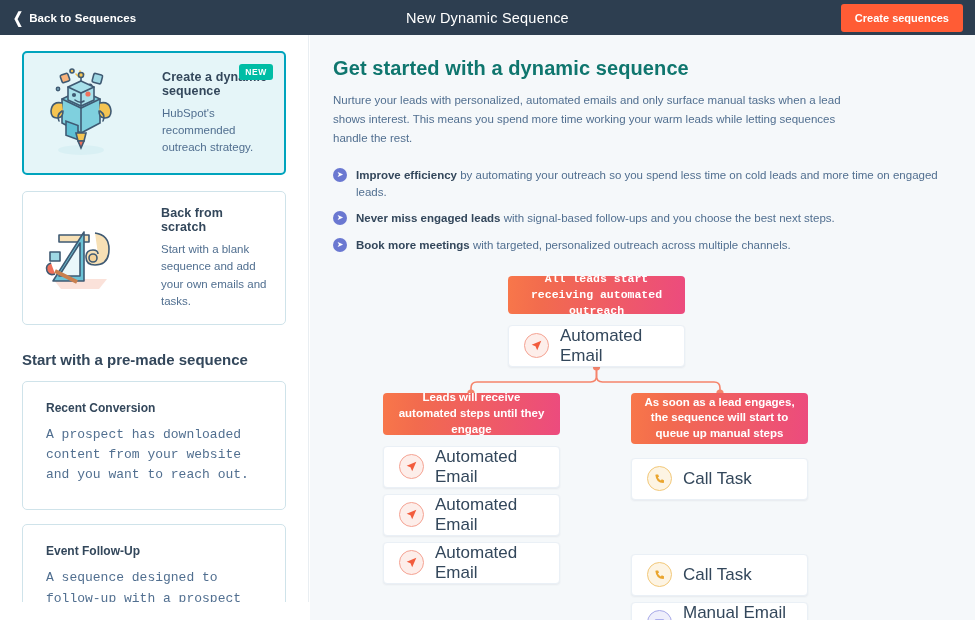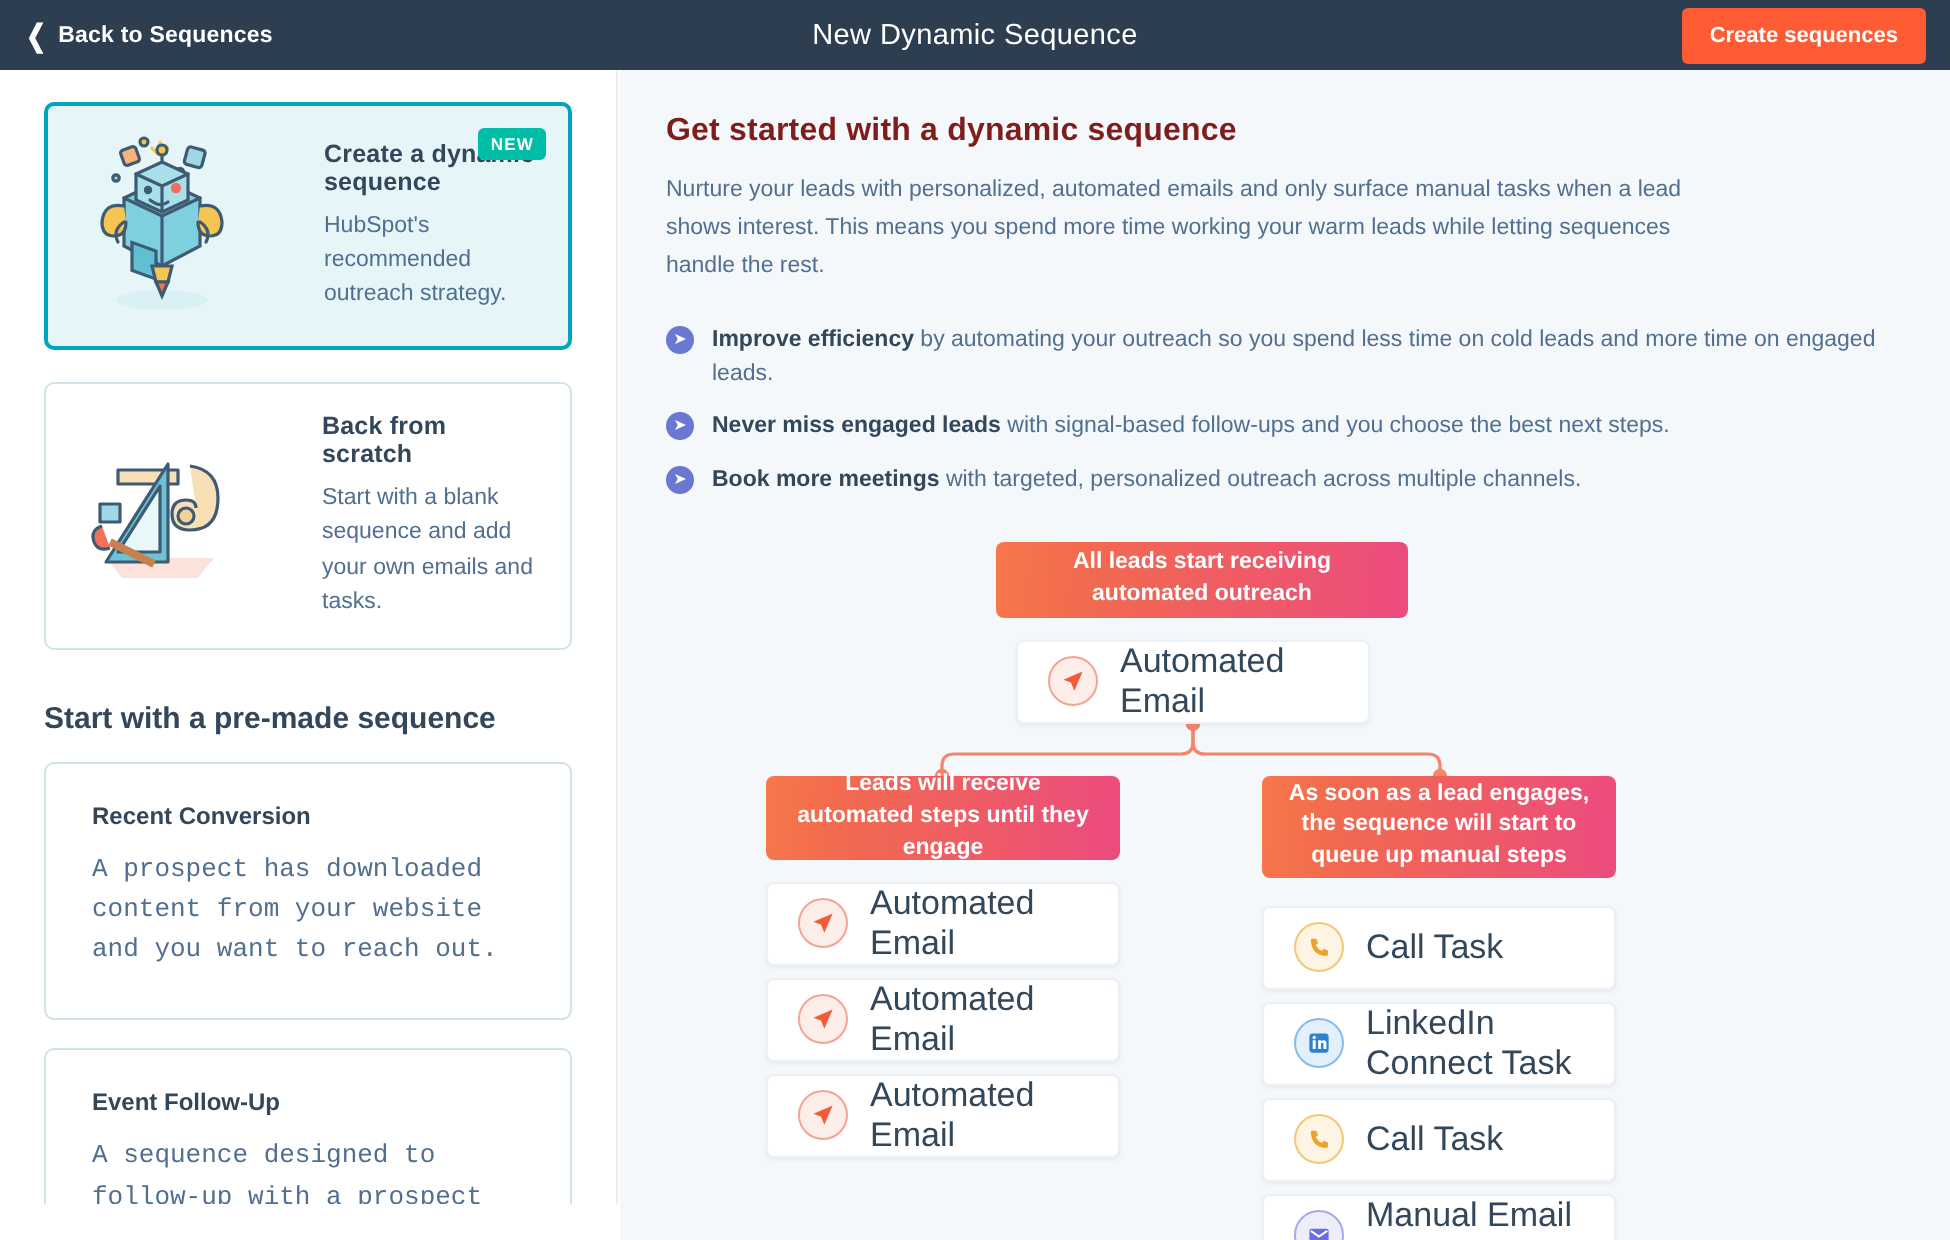--- a/index.html
+++ b/index.html
@@ -85,21 +85,21 @@
     border: 1px solid #cfe3ea; border-radius: 5px;
     background: #fff; padding: 19px 35px 24px 23px;
     cursor: pointer; min-height: 105px;
   }
   .seq-card + .seq-card { margin-top: 14px; }
   .seq-title { font-size: 12px; font-weight: 700; color: #33475b; margin-bottom: 10px; }
   .seq-desc { font-size: 13px; color: #516f90; line-height: 1.55; font-family: Liberation Mono, monospace; }
 
   
   .main-inner { padding: 22px 26px 0 23px; }
-  .main-title { font-size: 16px; font-weight: 700; color: #7f1d1d; letter-spacing: .1px; }
+  .main-title { font-size: 20px; font-weight: 700; color: #0f766e; letter-spacing: .1px; }
   .main-sub {
     font-size: 11.5px; color: #516f90; line-height: 1.65;
     margin-top: 11px; max-width: 520px;
   }
   .bullets { margin-top: 19px; }
   .bullet {
     display: flex; align-items: flex-start; gap: 9px;
     font-size: 11.5px; color: #516f90; line-height: 1.5;
     margin-bottom: 9px;
   }
@@ -115,21 +115,21 @@
   .flow { position: relative; margin-top: 22px; height: 360px; }
 
   .banner {
     background: linear-gradient(95deg, #f8774a 0%, #f26b4e 20%, #ec4b7e 100%);
     color: #ffffff; border-radius: 4px;
     font-size: 11.5px; font-weight: 700; line-height: 1.38;
     text-align: center; display: flex; align-items: center;
     justify-content: center; padding: 8px 10px;
     position: absolute;
   }
-  #banner-top { left: 165px; top: 0; width: 206px; height: 38px; }
+  #banner-top { left: 175px; top: 0; width: 177px; height: 38px; font-family: Liberation Mono, monospace; }
   #banner-left { left: 50px; top: 117px; width: 177px; height: 42px; }
   #banner-right { left: 298px; top: 117px; width: 177px; height: 51px; }
 
   .node {
     position: absolute; background: #fff;
     border: 1px solid #eaf0f6; border-radius: 4px;
     box-shadow: 0 1px 2px rgba(45,62,80,.07);
     display: flex; align-items: center; gap: 11px;
     padding: 0 15px; height: 42px; cursor: pointer;
   }
@@ -321,31 +321,20 @@
         </div>
 
         <div class="node node-r" style="top:182px">
           <span class="ic ic-call">
             <svg width="11" height="11" viewBox="0 0 16 16">
                 <path d="M3 2 h3 l1.3 3.2 -1.7 1.3 q1.6 3 4.4 4.4 l1.3-1.7 3.2 1.3 v3 q0 1-1 1 Q3 14.5 2 3 q0-1 1-1 z" fill="currentColor"></path>
               </svg>
           </span>
           <span class="node-label">Call Task</span>
         </div>
-        <div class="node node-r" style="top:230px">
-          <span class="ic ic-linked">
-            <svg width="11" height="11" viewBox="0 0 16 16">
-                <rect x="1" y="1" width="14" height="14" rx="2.5" fill="currentColor"></rect>
-                <rect x="3.4" y="6" width="2.2" height="6.4" fill="#fff"></rect>
-                <circle cx="4.5" cy="4" r="1.2" fill="#fff"></circle>
-                <path d="M7.4 12.4 V6 h2.1 v.9 q.7-1 2.1-.9 1.8.2 1.8 2.3 v4.1 h-2.2 V8.8 q0-1-.9-1 t-.9 1 v3.6 z" fill="#fff"></path>
-              </svg>
-          </span>
-          <span class="node-label">LinkedIn Connect Task</span>
-        </div>
         <div class="node node-r" style="top:278px">
           <span class="ic ic-call">
             <svg width="11" height="11" viewBox="0 0 16 16">
                 <path d="M3 2 h3 l1.3 3.2 -1.7 1.3 q1.6 3 4.4 4.4 l1.3-1.7 3.2 1.3 v3 q0 1-1 1 Q3 14.5 2 3 q0-1 1-1 z" fill="currentColor"></path>
               </svg>
           </span>
           <span class="node-label">Call Task</span>
         </div>
         <div class="node node-r" style="top:326px">
           <span class="ic ic-manual">

